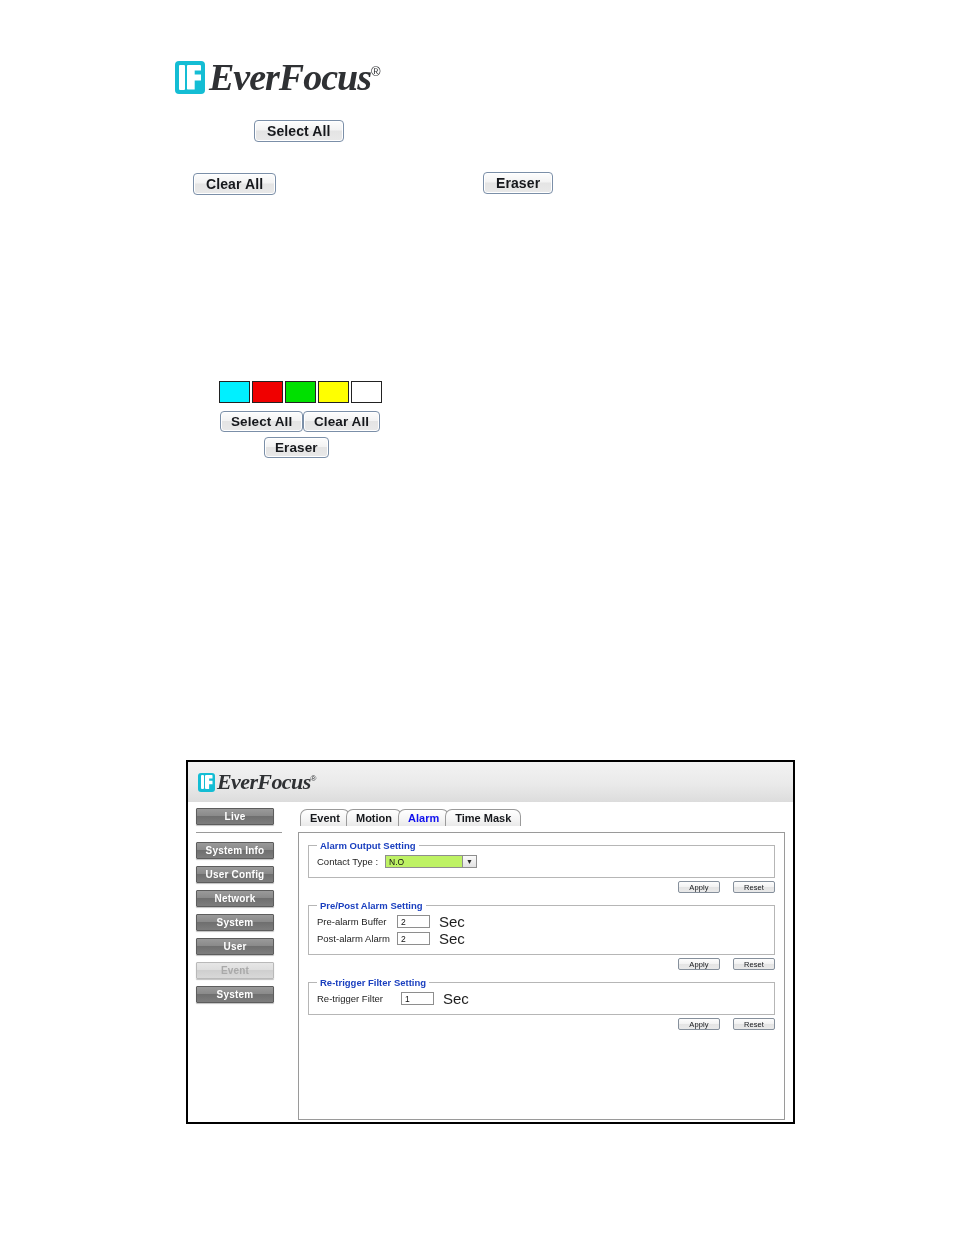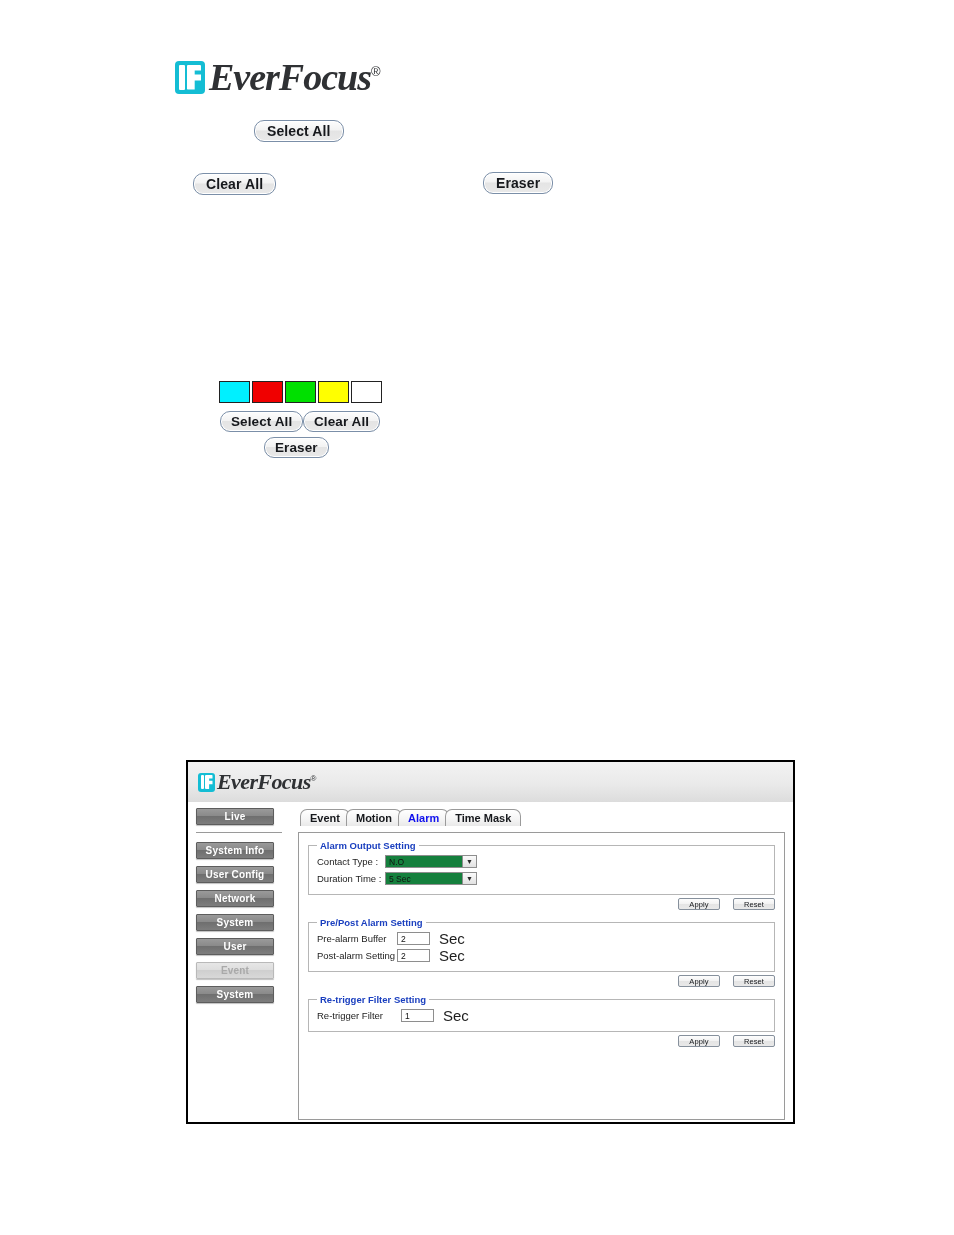--- a/index.html
+++ b/index.html
@@ -16,21 +16,21 @@
   }
 
   
   .win-btn {
     display: inline-flex;
     align-items: center;
     justify-content: center;
     box-sizing: border-box;
     background: linear-gradient(to bottom, #fdfdfd 0%, #f3f3f3 45%, #e4e4e4 50%, #e9e9e9 100%);
     border: 1px solid #7b8fa8;
-    border-radius: 10px;
+    border-radius: 4px;
     color: #16181c;
     font-family: "Liberation Sans", sans-serif;
     font-weight: bold;
     letter-spacing: .1px;
     box-shadow: inset 0 0 0 1px #ffffff;
     cursor: default;
     white-space: nowrap;
   }
 
   
@@ -265,21 +265,21 @@
   }
   .lbl-w1 { width: 68px; }
   .lbl-w2 { width: 80px; }
   .lbl-w3 { width: 84px; }
 
   .select-box {
     width: 92px;
     height: 13px;
     box-sizing: border-box;
     border: 1px solid #8e8e8e;
-    background: #15803d;
+    background: #bef264;
     display: flex;
     align-items: center;
     font-size: 8.5px;
     color: #111;
     padding-left: 3px;
     position: relative;
     cursor: default;
   }
   .select-arrow {
     position: absolute;
@@ -391,42 +391,35 @@
 
         <fieldset class="group">
           <legend>Alarm Output Setting</legend>
           <div class="row">
             <span class="row-label lbl-w1">Contact Type :</span>
             <div class="select-box">
               <span>N.O</span>
               <span class="select-arrow">▼</span>
             </div>
           </div>
-          <div class="row">
-            <span class="row-label lbl-w1">Duration Time :</span>
-            <div class="select-box">
-              <span>5 Sec</span>
-              <span class="select-arrow">▼</span>
-            </div>
-          </div>
         </fieldset>
         <div class="btn-row">
           <div class="win-btn sm-btn">Apply</div>
           <div class="win-btn sm-btn">Reset</div>
         </div>
 
         <fieldset class="group">
           <legend>Pre/Post Alarm Setting</legend>
           <div class="row">
             <span class="row-label lbl-w2">Pre-alarm Buffer</span>
             <div class="text-input">2</div>
             <span class="unit">Sec</span>
           </div>
           <div class="row">
-            <span class="row-label lbl-w2">Post-alarm Setting</span>
+            <span class="row-label lbl-w2">Post-alarm Alarm</span>
             <div class="text-input">2</div>
             <span class="unit">Sec</span>
           </div>
         </fieldset>
         <div class="btn-row">
           <div class="win-btn sm-btn">Apply</div>
           <div class="win-btn sm-btn">Reset</div>
         </div>
 
         <fieldset class="group">

